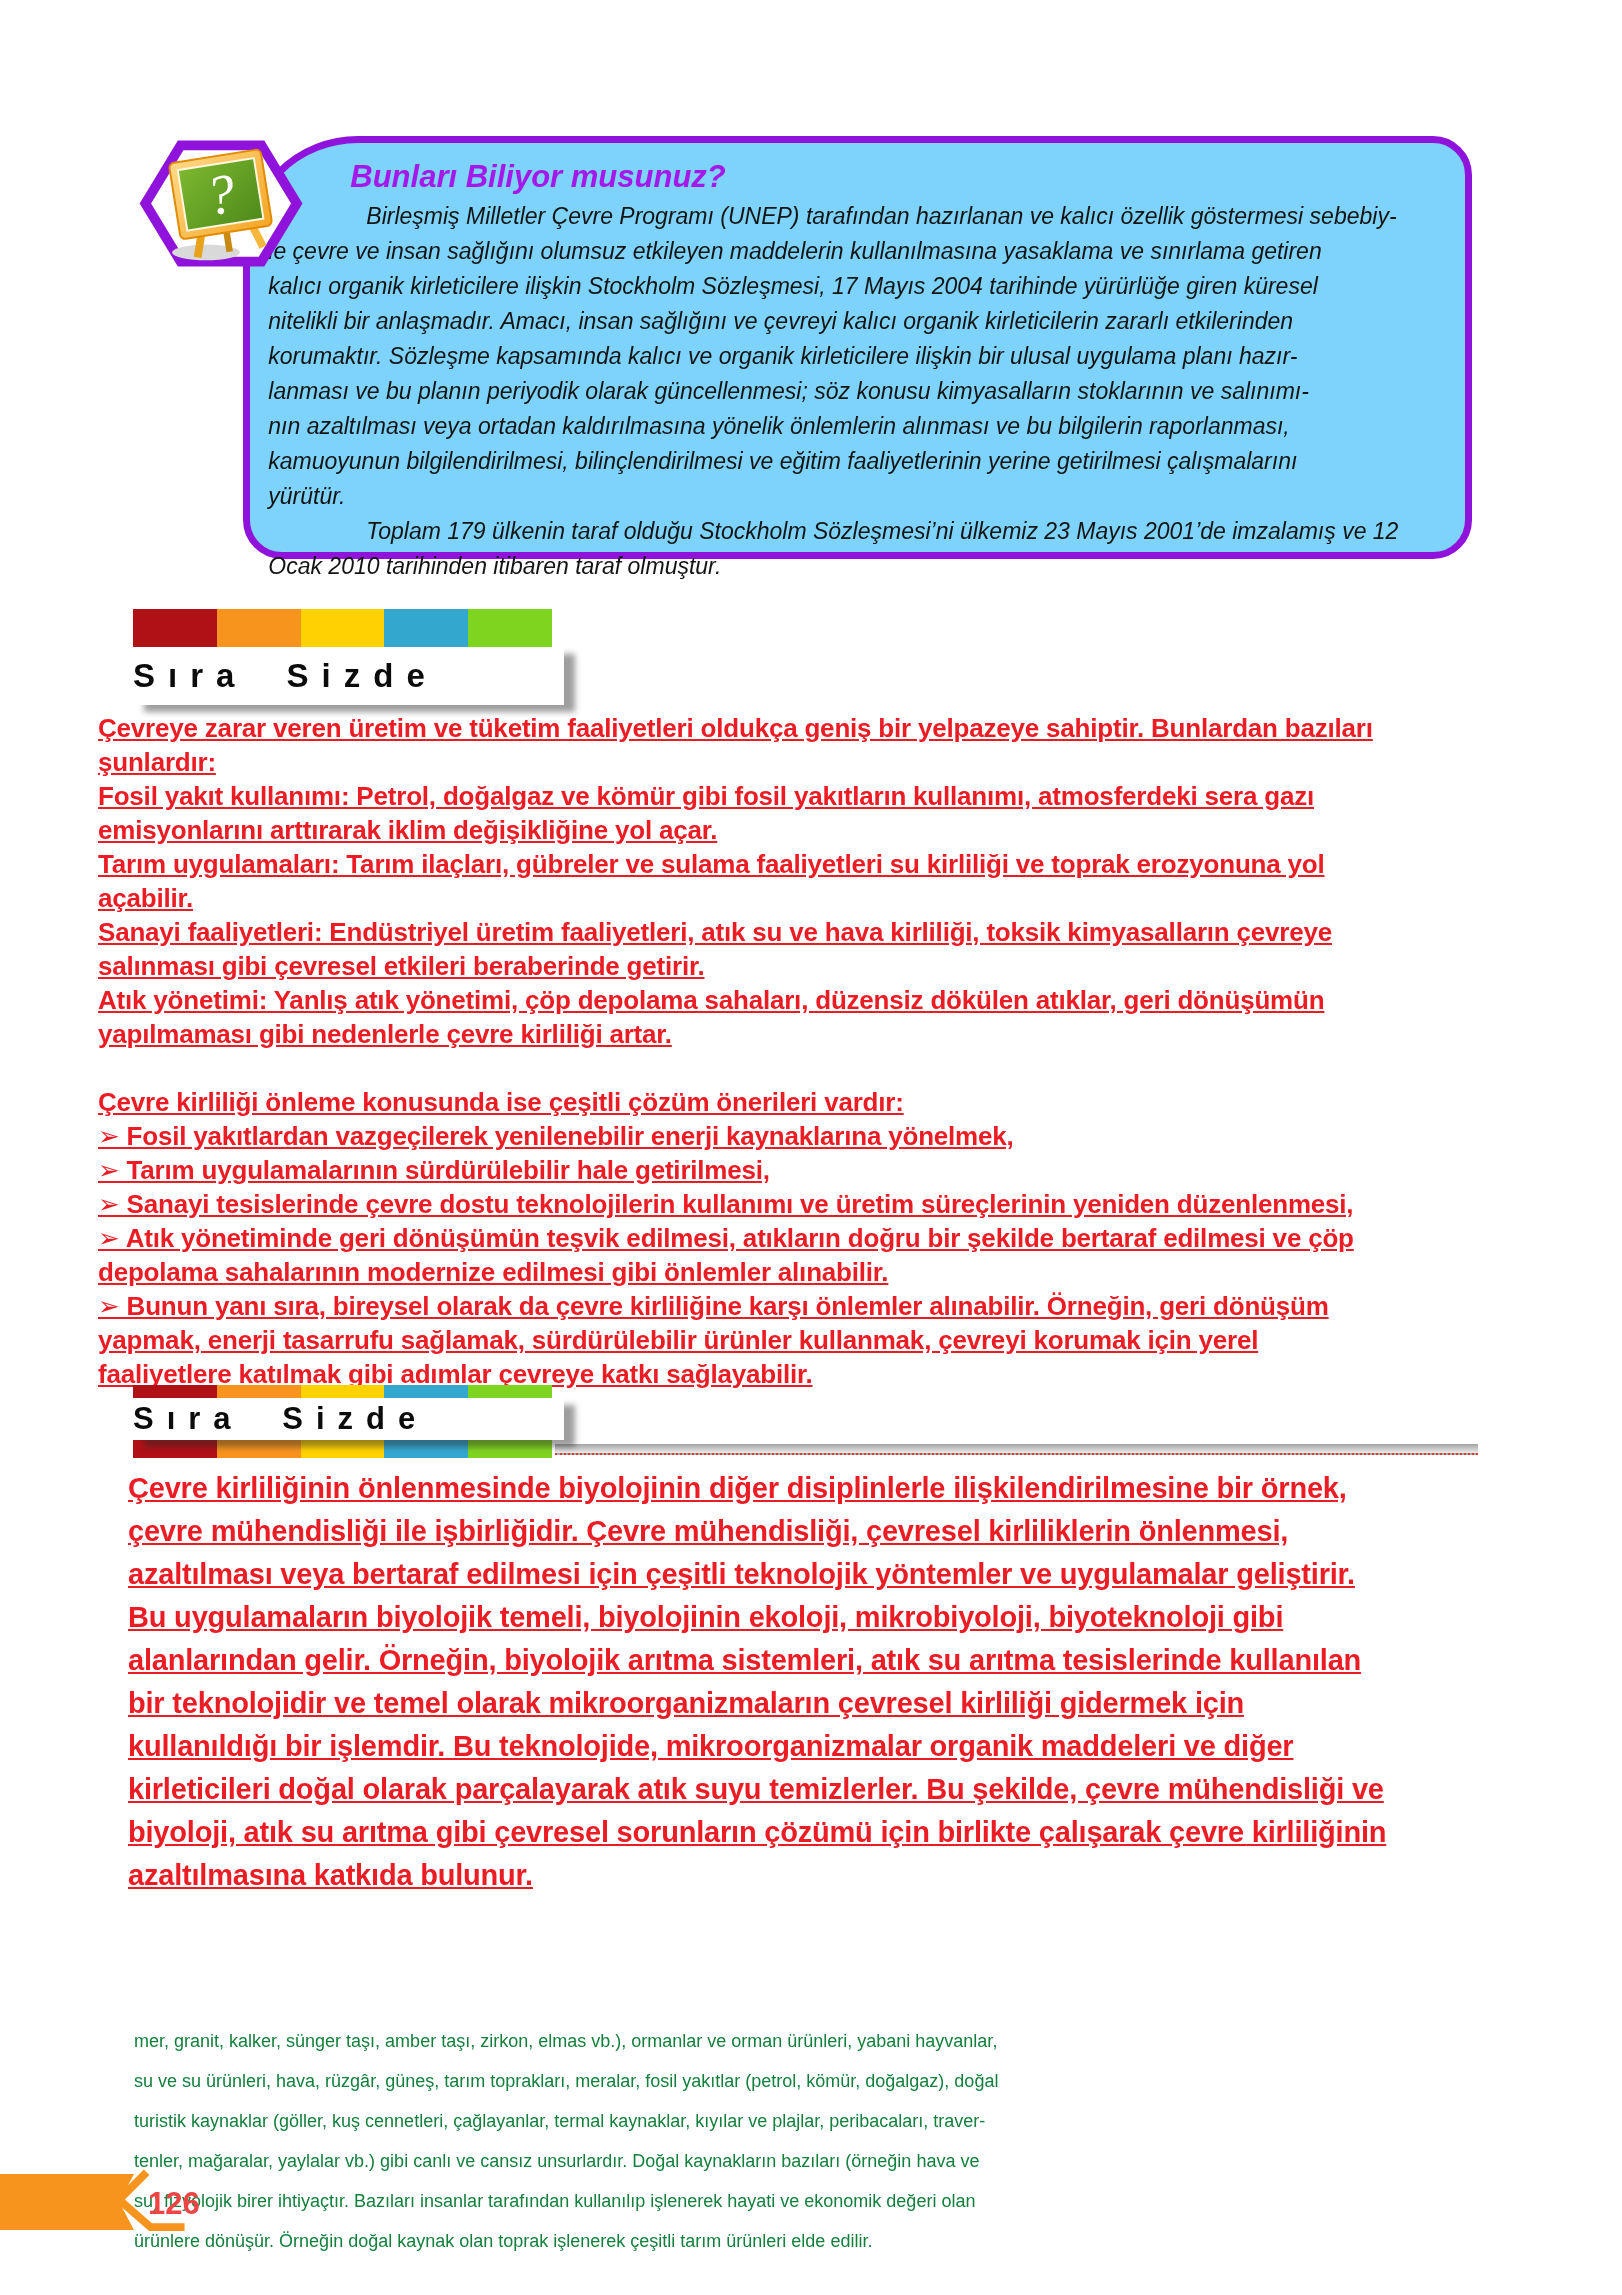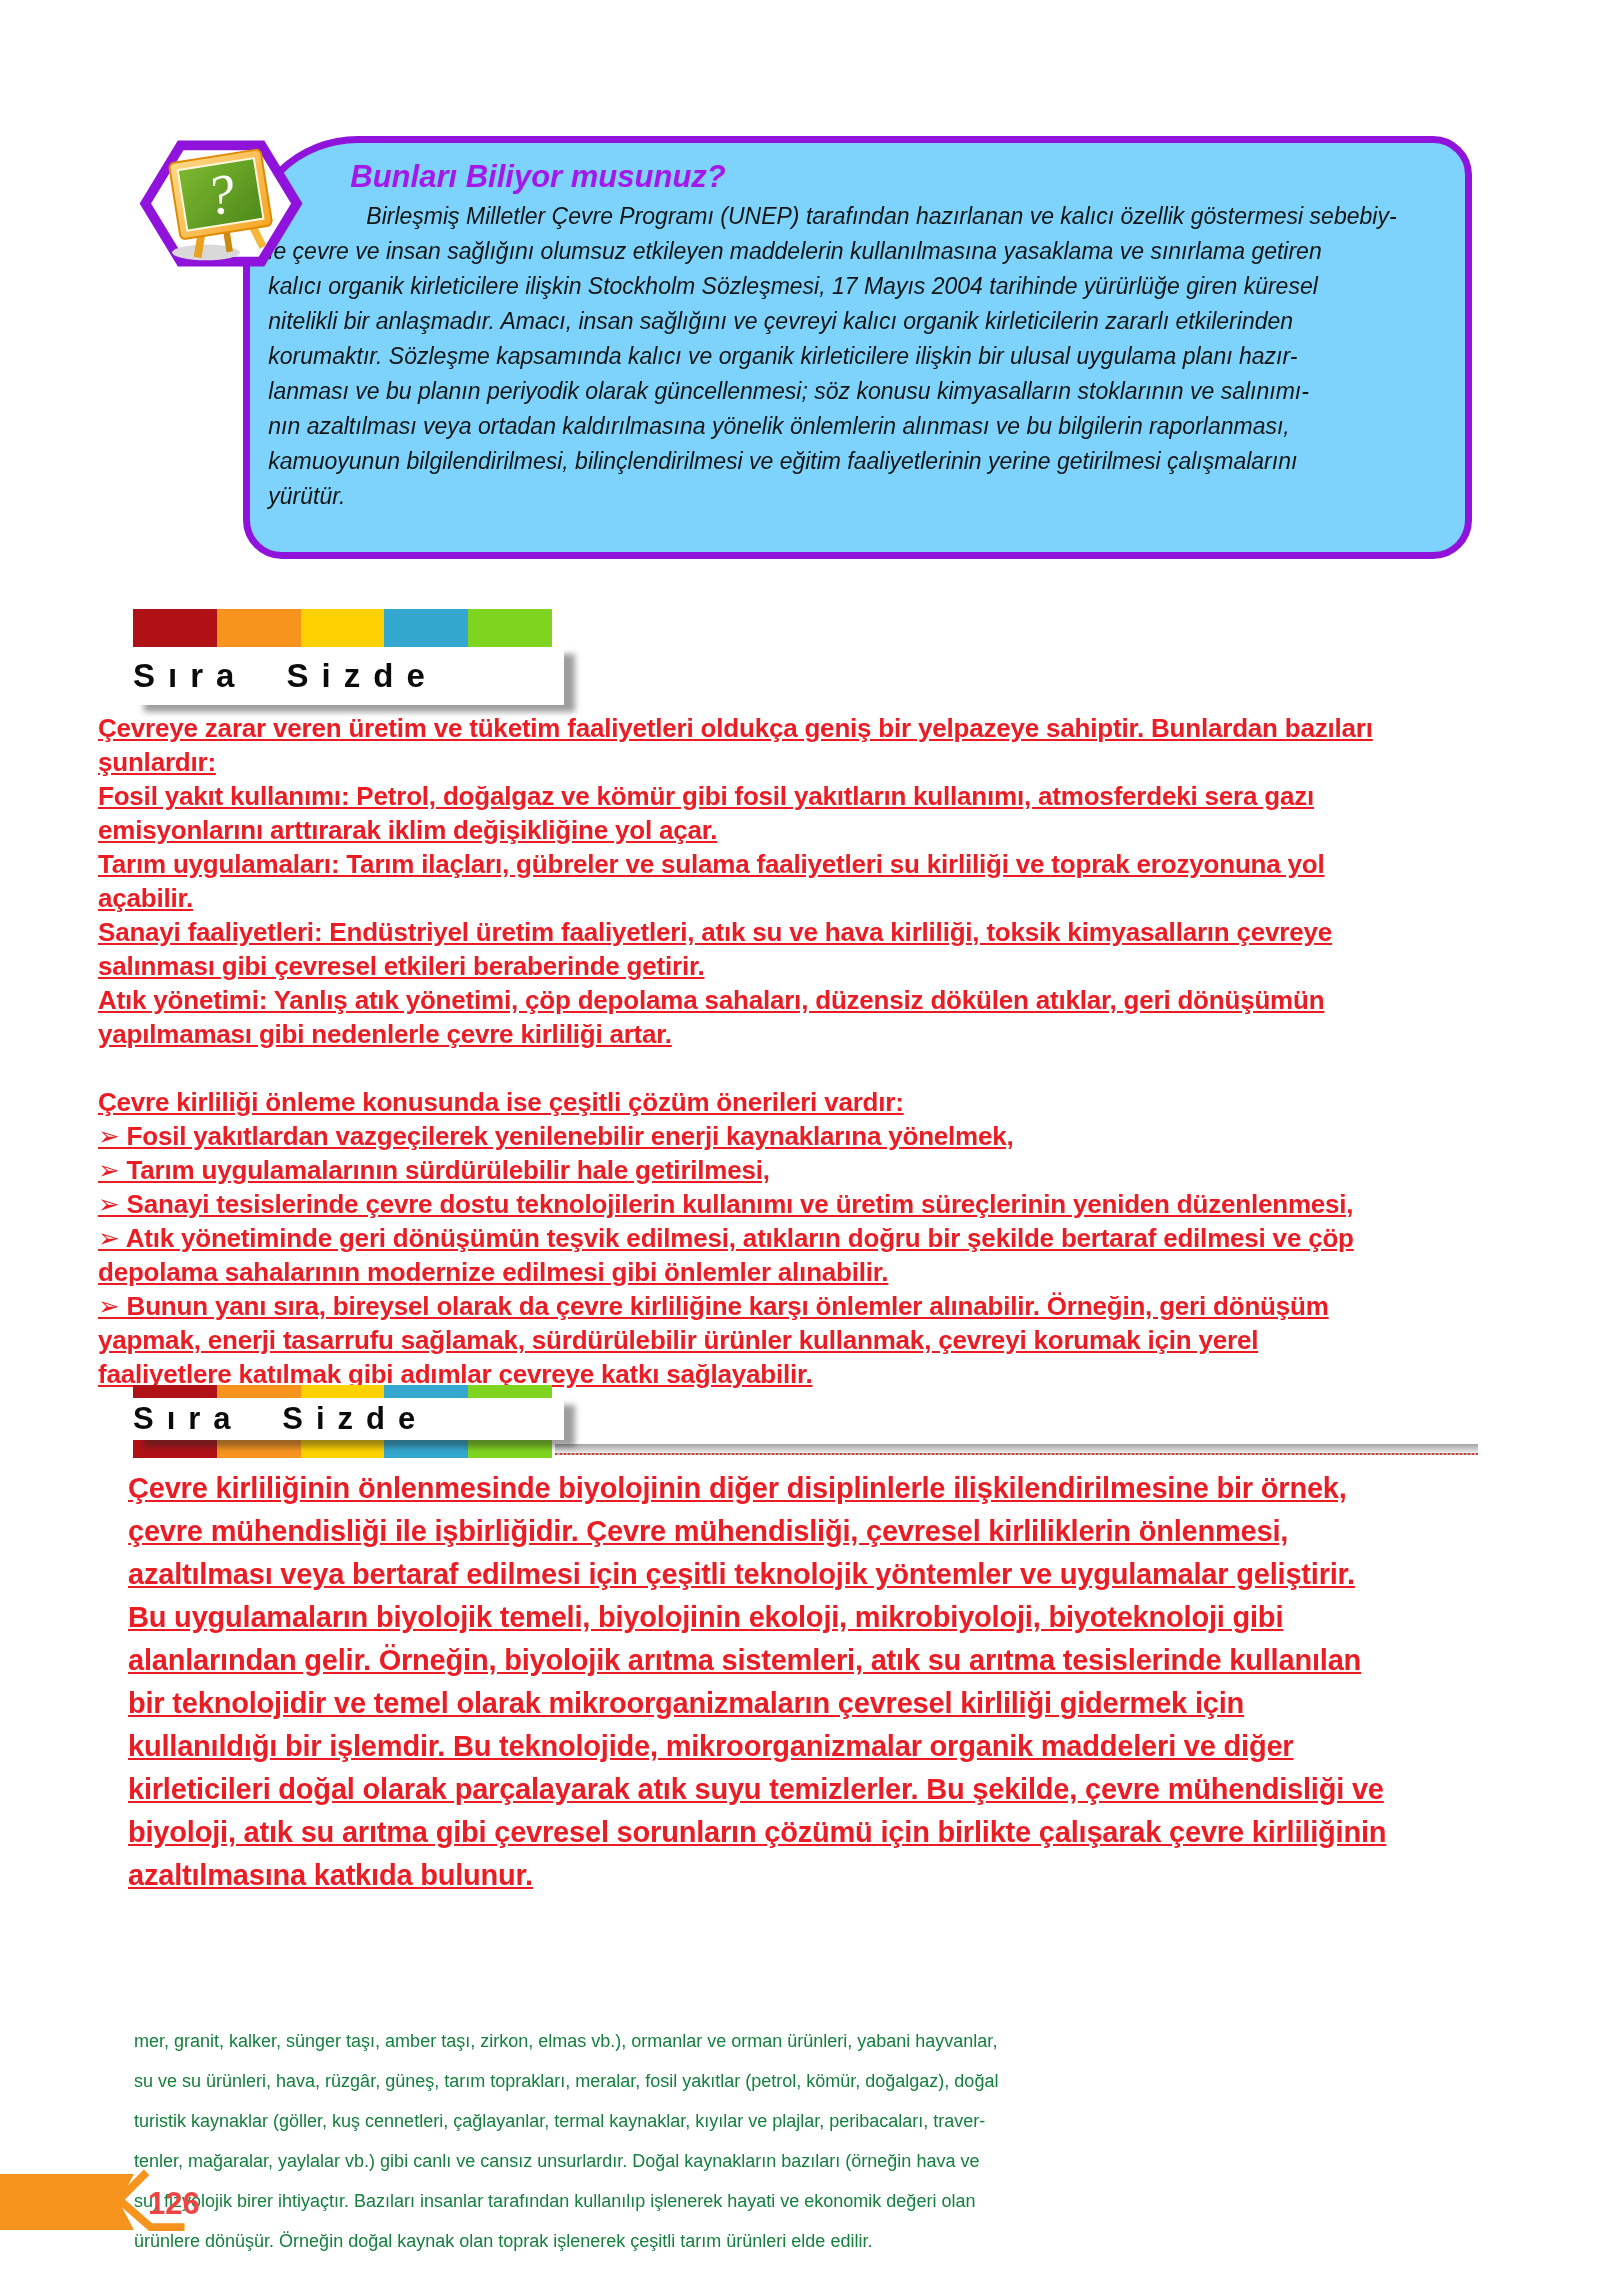--- a/index.html
+++ b/index.html
@@ -59,20 +59,22 @@
     <h2 class="know-title">Bunları Biliyor musunuz?</h2>
     <p class="kb-para">Birleşmiş Milletler Çevre Programı (UNEP) tarafından hazırlanan ve kalıcı özellik göstermesi sebebiy-
 le çevre ve insan sağlığını olumsuz etkileyen maddelerin kullanılmasına yasaklama ve sınırlama getiren
 kalıcı organik kirleticilere ilişkin Stockholm Sözleşmesi, 17 Mayıs 2004 tarihinde yürürlüğe giren küresel
 nitelikli bir anlaşmadır. Amacı, insan sağlığını ve çevreyi kalıcı organik kirleticilerin zararlı etkilerinden
 korumaktır. Sözleşme kapsamında kalıcı ve organik kirleticilere ilişkin bir ulusal uygulama planı hazır-
 lanması ve bu planın periyodik olarak güncellenmesi; söz konusu kimyasalların stoklarının ve salınımı-
 nın azaltılması veya ortadan kaldırılmasına yönelik önlemlerin alınması ve bu bilgilerin raporlanması,
 kamuoyunun bilgilendirilmesi, bilinçlendirilmesi ve eğitim faaliyetlerinin yerine getirilmesi çalışmalarını
 yürütür.</p>
+    <p class="kb-para">Toplam 179 ülkenin taraf olduğu Stockholm Sözleşmesi’ni ülkemiz 23 Mayıs 2001’de imzalamış ve 12
+Ocak 2010 tarihinden itibaren taraf olmuştur.</p>
   </section>
 
   <div class="hex-badge">
     <svg width="186" height="151" viewBox="0 0 285 230">
       <defs>
         <linearGradient id="boardGrad" x1="0" y1="0" x2="1" y2="1">
           <stop offset="0" stop-color="#7CB82F"></stop>
           <stop offset="1" stop-color="#4E8A1A"></stop>
         </linearGradient>
         <linearGradient id="frameGrad" x1="0" y1="0" x2="1" y2="1">

